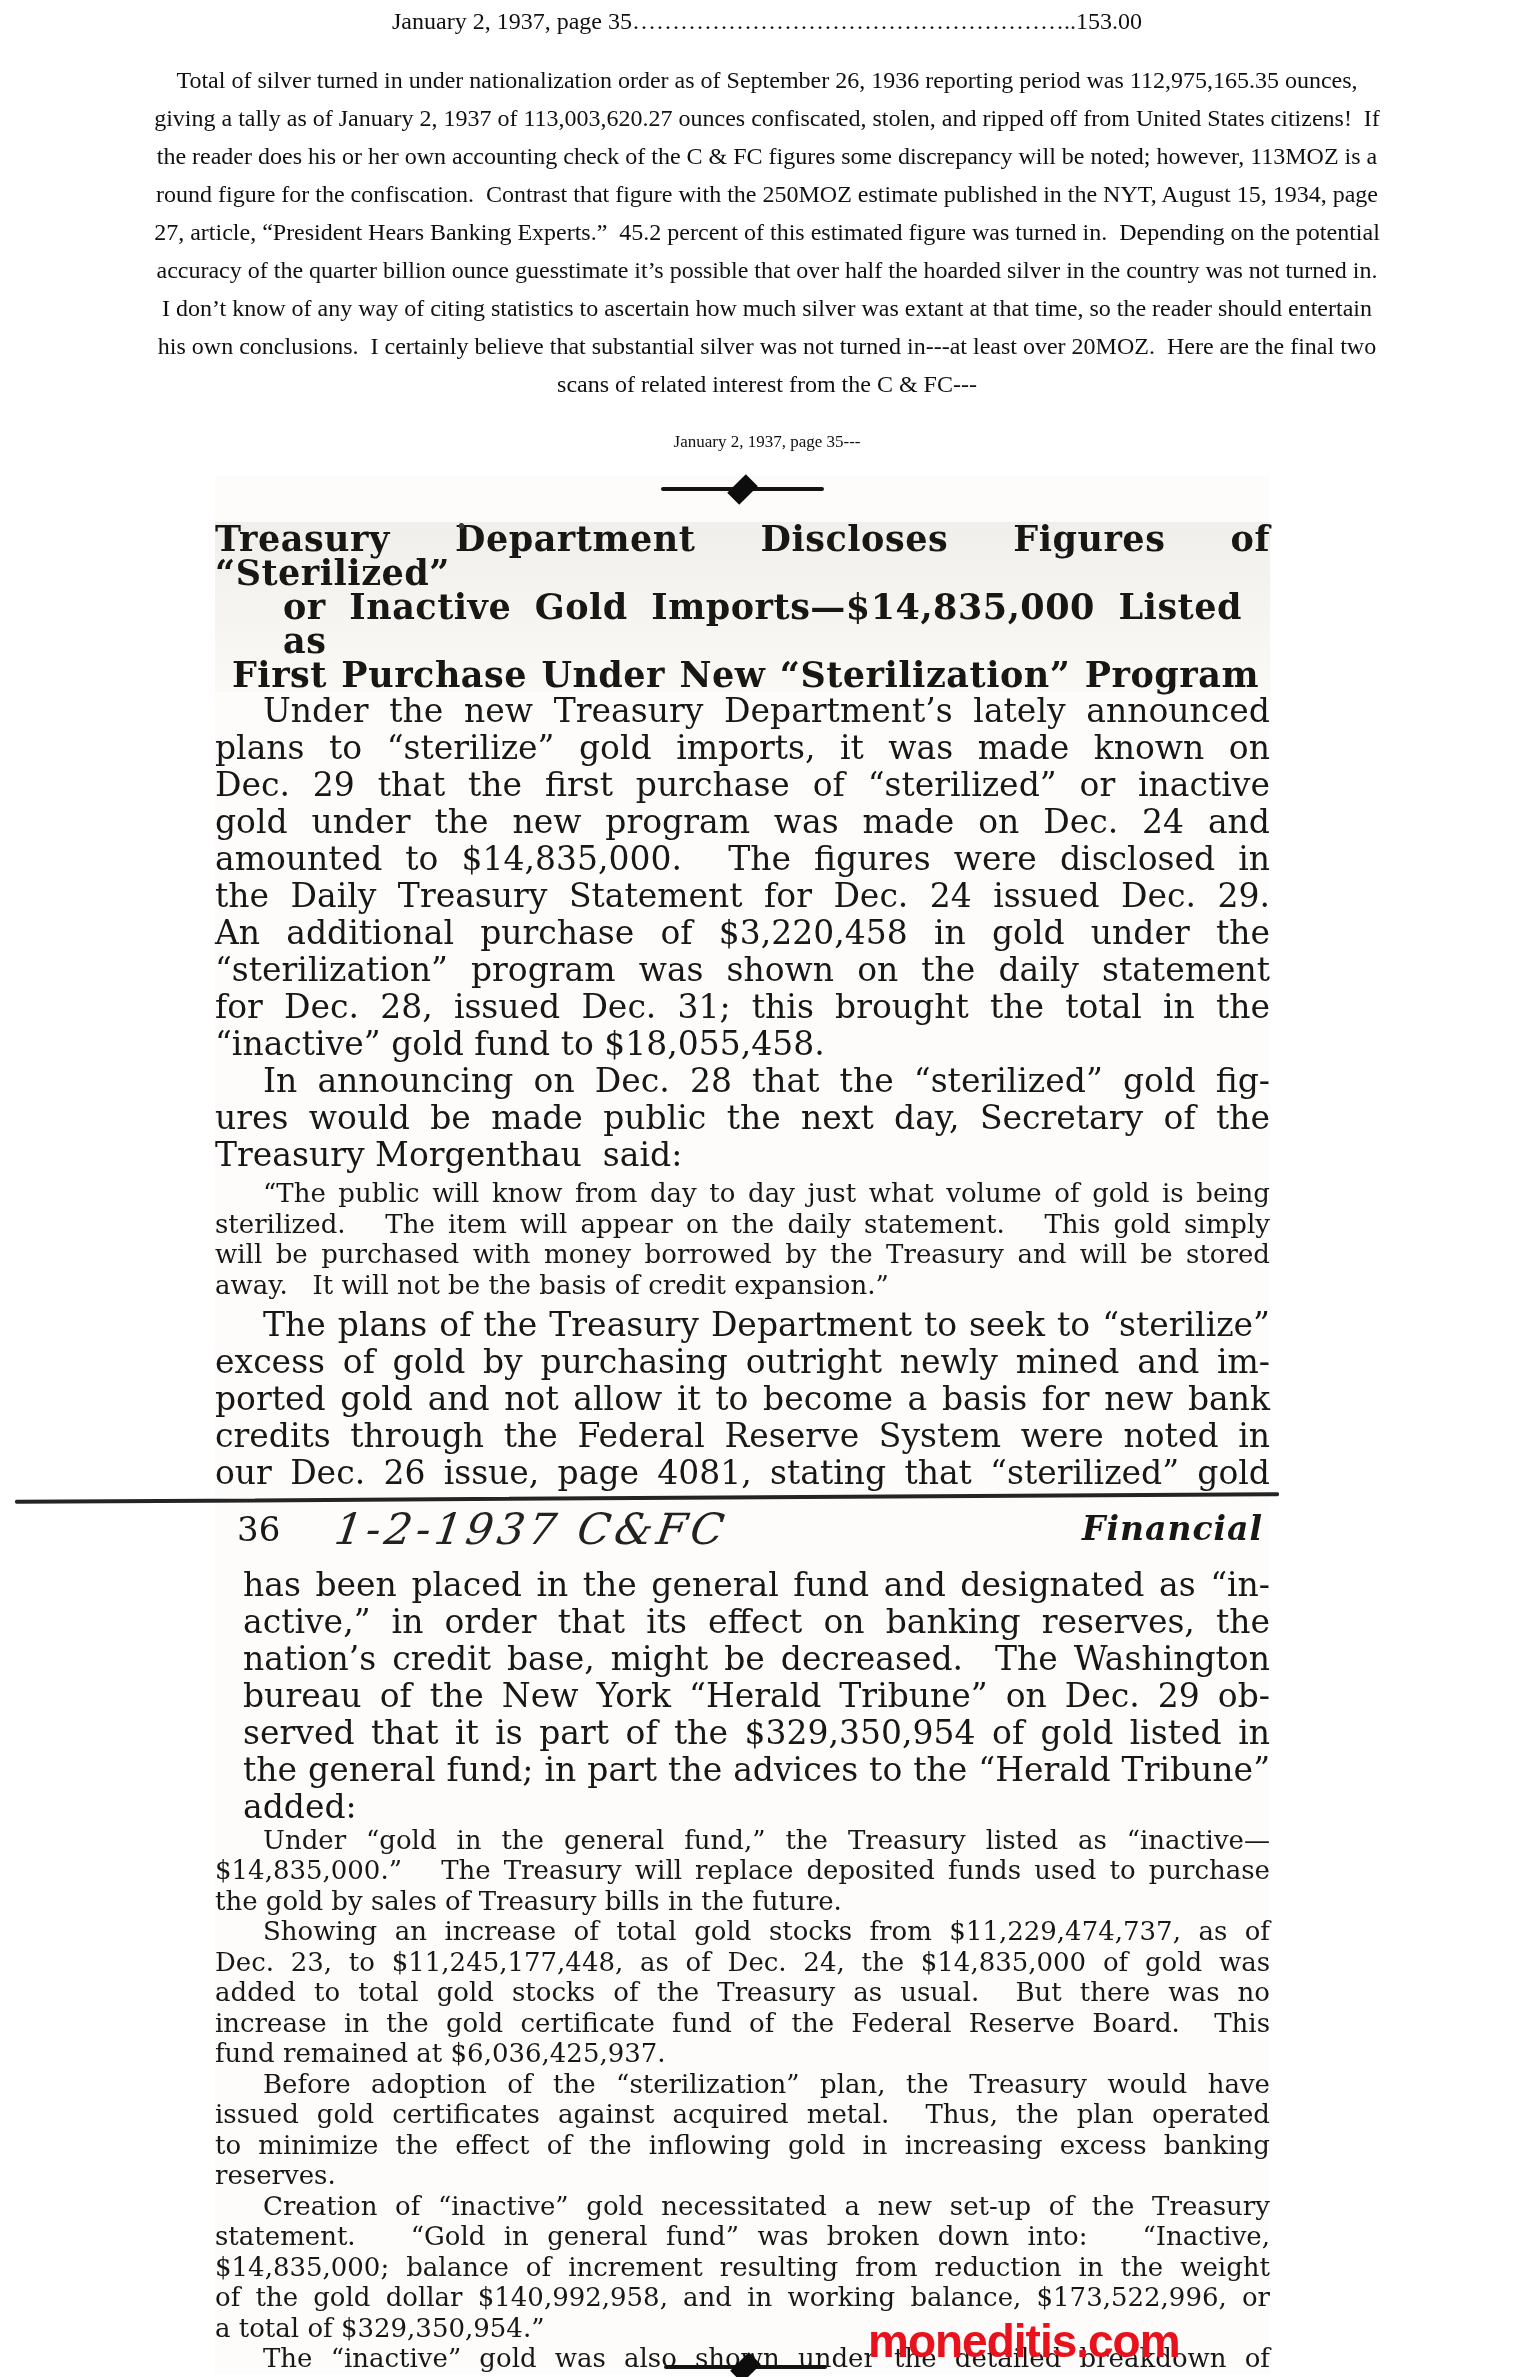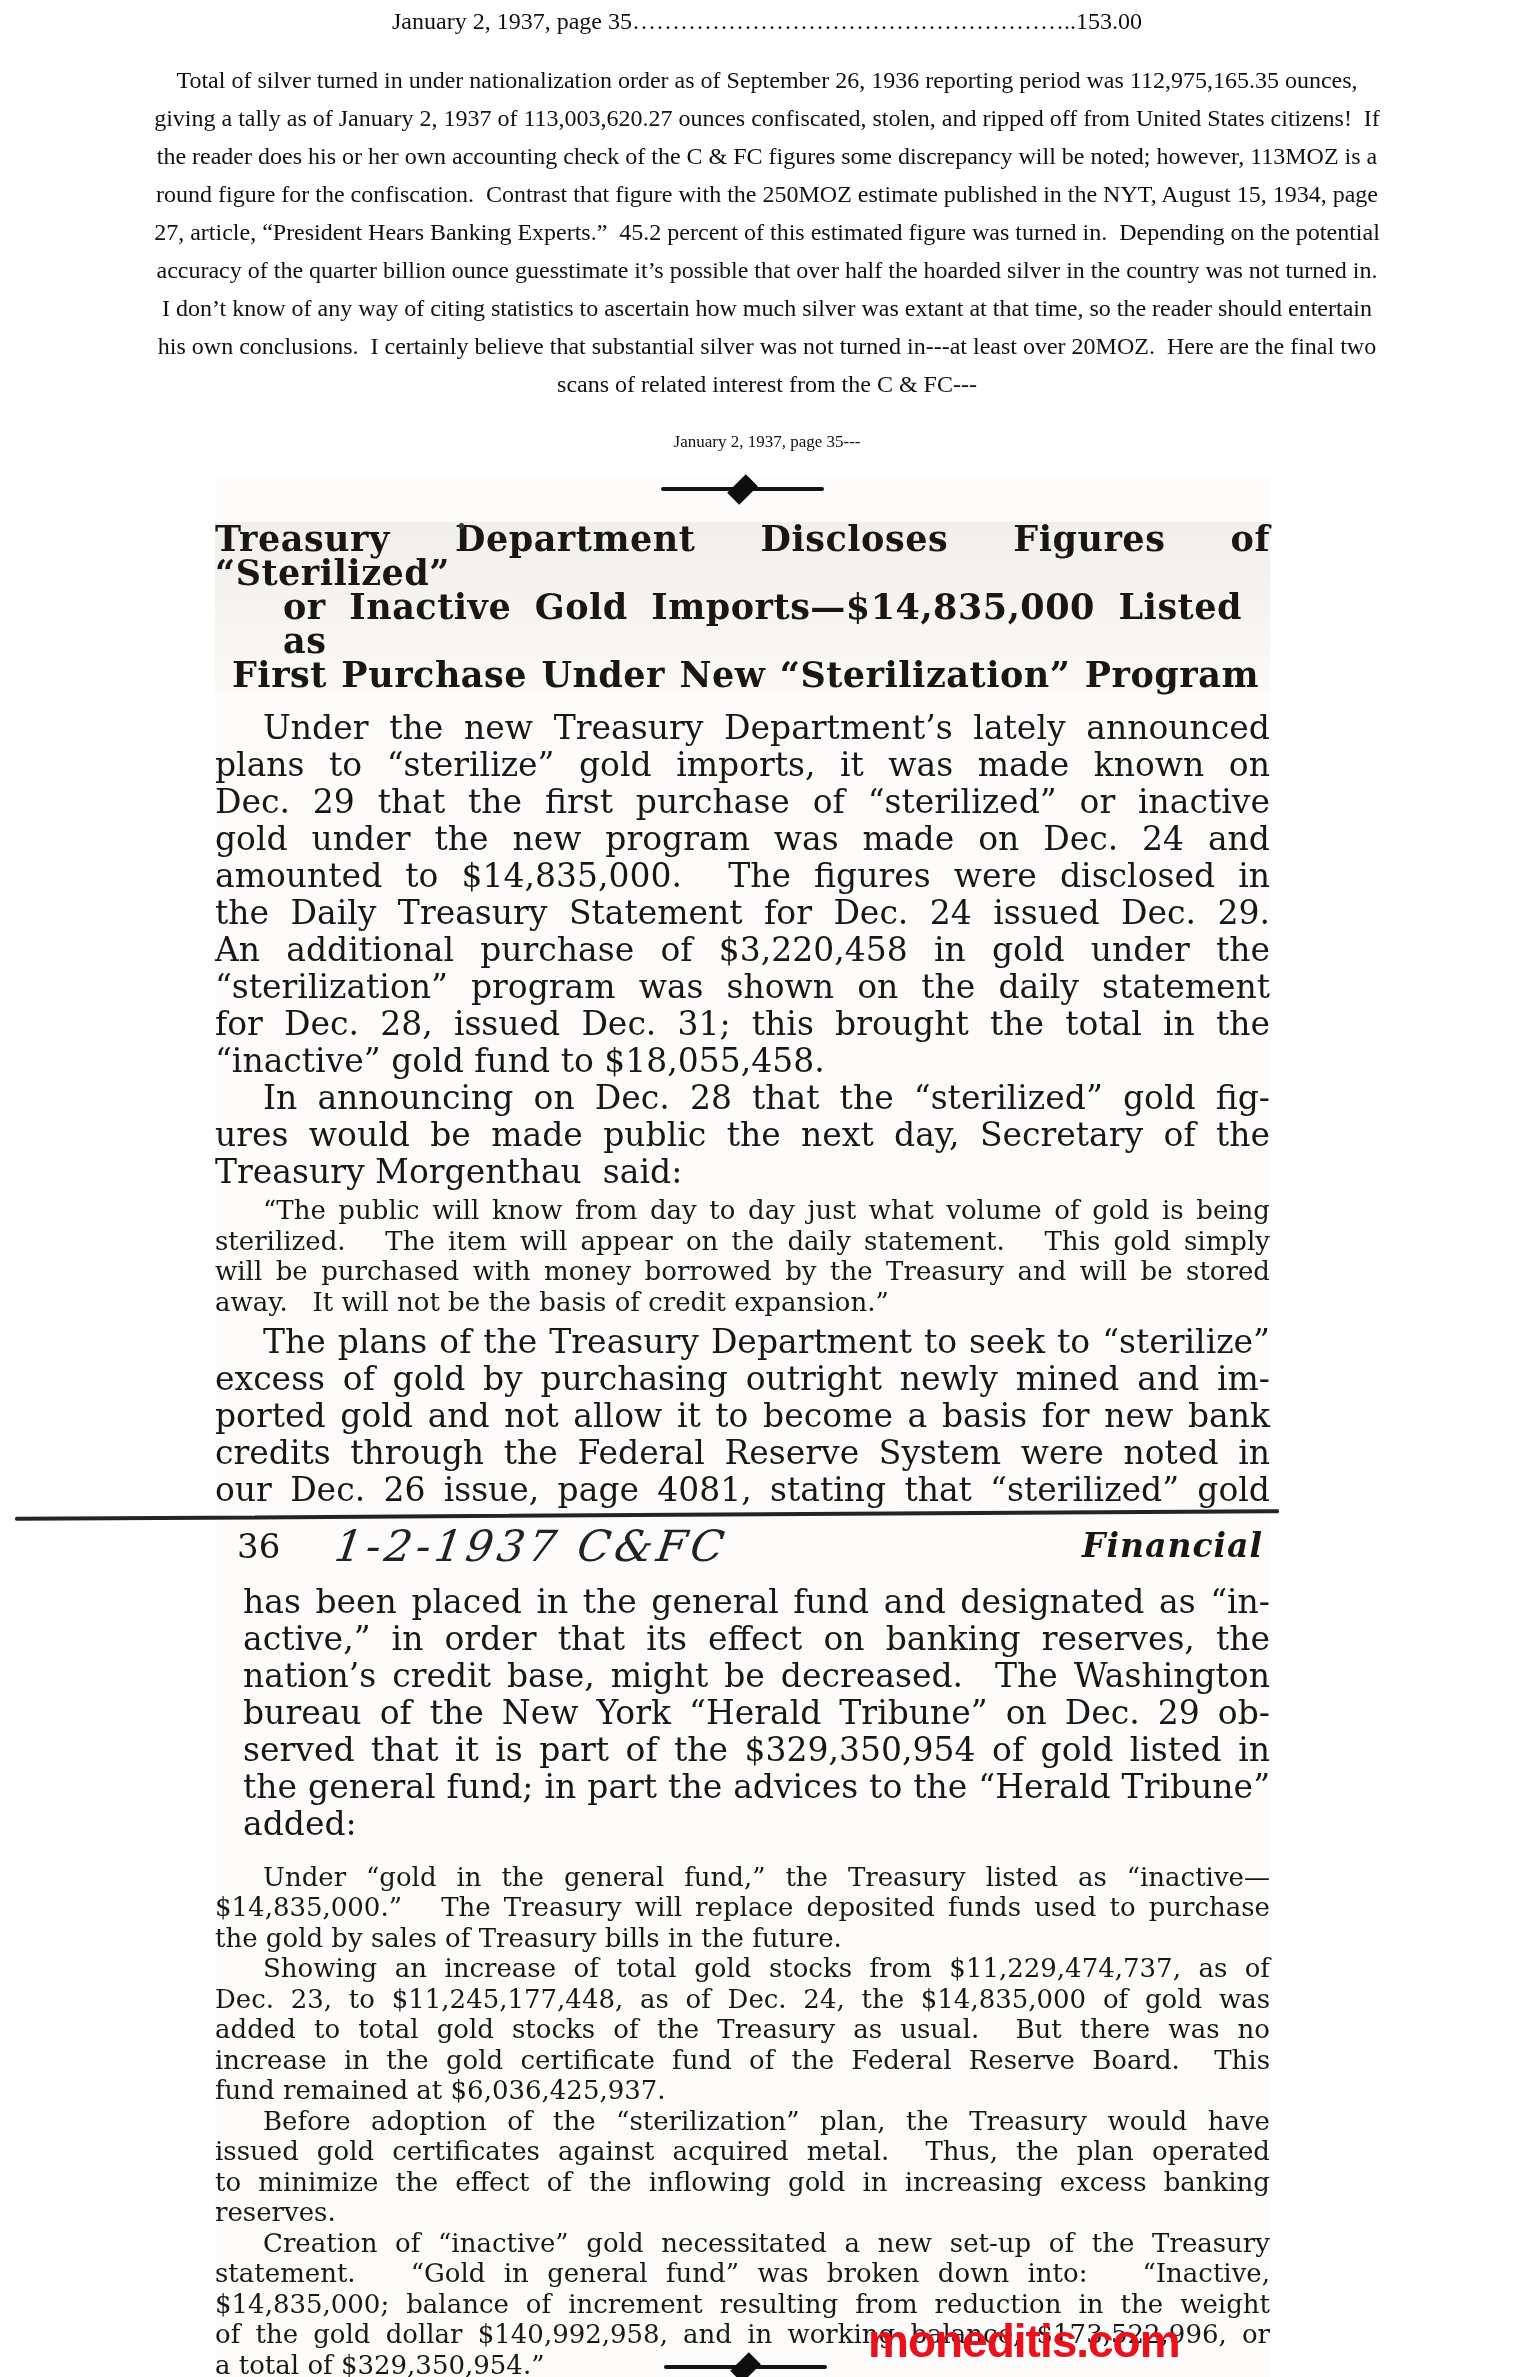--- a/index.html
+++ b/index.html
@@ -17,26 +17,26 @@
   .divider{margin-top:0;height:26px;display:flex;align-items:center;justify-content:center;}
   .dline{display:block;width:75px;height:4.5px;background:#141414;border-radius:2px;}
   .ddiamond{display:block;width:17px;height:17px;background:#0d0d0d;margin:0 -2px;
             transform:rotate(45deg) scale(1,1.55);}
   .headline{margin-top:20px;font-weight:bold;font-size:35px;line-height:34px;
             background:linear-gradient(#f1efeb,#faf9f6);letter-spacing:0.5px;}
   .hl{text-align:justify;text-align-last:justify;white-space:pre-wrap;}
   .hl.h2{padding-left:68px;padding-right:28px;}
   .hl.h3{padding-left:17px;padding-right:11px;}
   .cbody{font-size:33px;line-height:37px;}
-  .cb1{margin-top:17px;}
+  .cb1{}
   .cb3{margin-top:6px;}
   .cb4{margin-top:13px;margin-left:28px;}
   .csmall{font-size:26px;line-height:30.5px;}
   .cq{margin-top:5px;}
-  .cs1{margin-top:20px;}
+  .cs1{margin-top:0;}
   .jl{text-align:justify;text-align-last:justify;white-space:pre-wrap;}
   .ind{padding-left:48px;}
   .end{text-align:left;text-align-last:left;}
   .rule{margin-top:5px;margin-left:-200px;width:1264px;height:3.5px;background:#242424;
         transform:rotate(-0.35deg);border-radius:1.5px;}
   .pagebar{margin-top:5px;height:48px;display:flex;align-items:center;padding:0 5px 0 22px;}
   .pg{font-size:34px;font-weight:500;}
   .hw{flex:1;margin-left:55px;font-size:43px;font-style:italic;
       transform:skewX(-8deg);letter-spacing:4px;color:#222;}
   .fin{font-size:33px;font-weight:bold;font-style:italic;letter-spacing:1px;padding-right:2px;}

